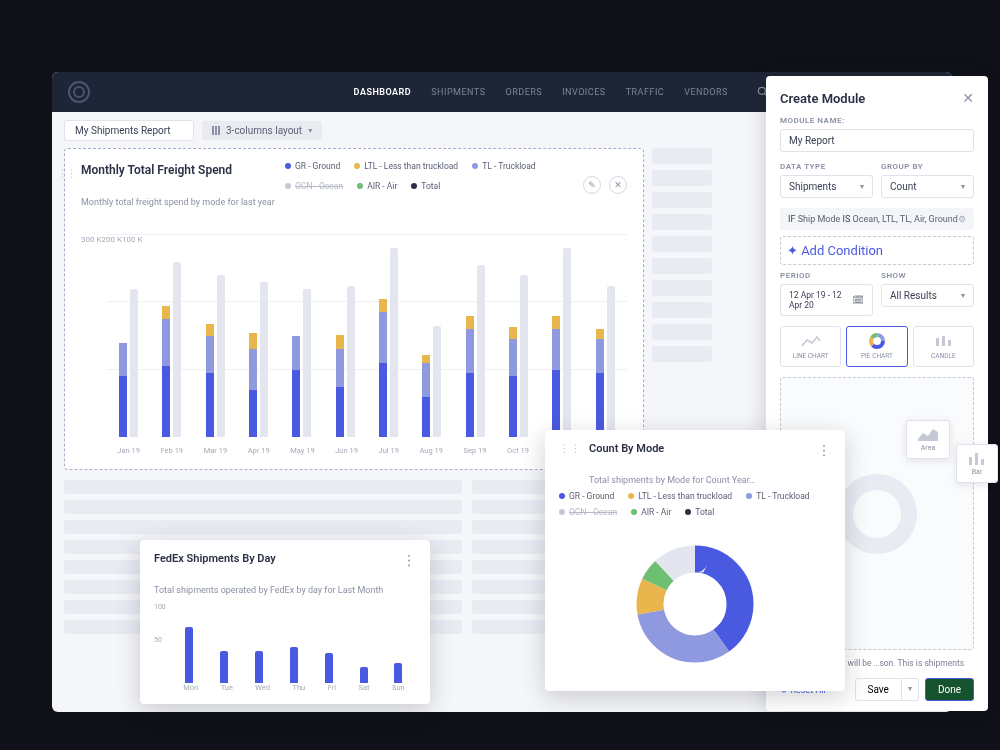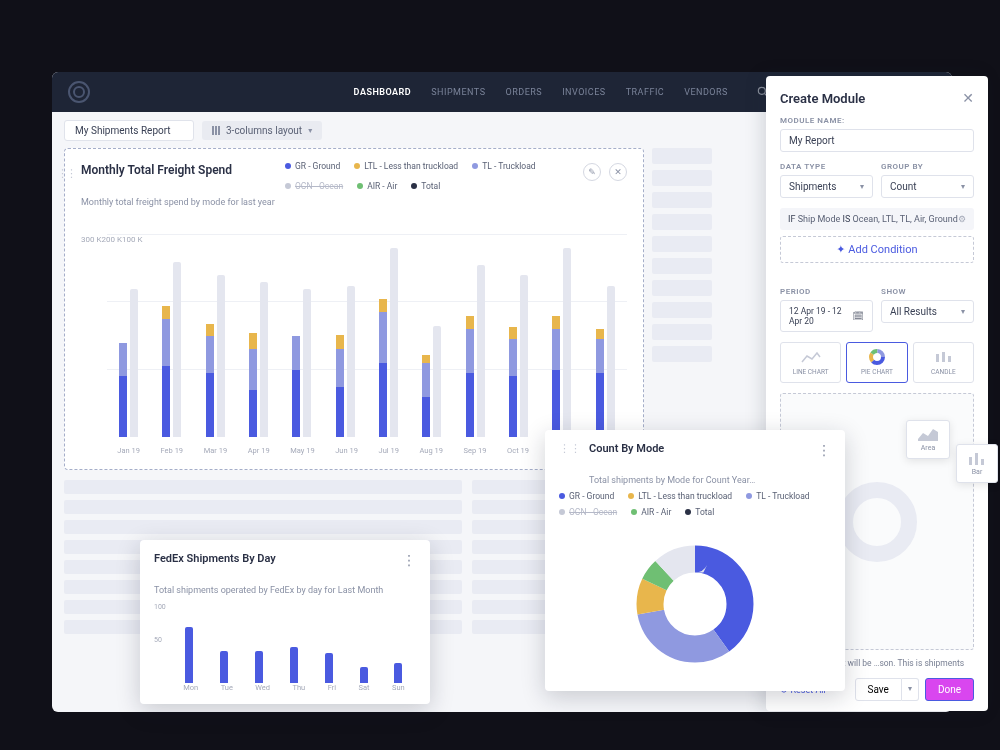--- a/index.html
+++ b/index.html
@@ -16,21 +16,21 @@
 .greeting{color:#cfd3dd;font-size:10px;margin-left:12px}
 .chev{color:#7a8399;font-size:9px;margin-left:6px}
 .toolbar{height:36px;display:flex;align-items:center;padding:0 12px;gap:8px}
 .report-name{background:#fff;border:1px solid #e0e3eb;border-radius:3px;padding:4px 10px;font-size:10px;color:#3a4155;width:130px}
 .layout-sel{background:#e9ebf1;border-radius:3px;padding:4px 10px;font-size:10px;color:#5a6175;display:flex;align-items:center;gap:6px}
 .cols-icon{display:inline-flex;gap:1px}
 .cols-icon span{width:2px;height:9px;background:#8a91a5}
 .canvas{position:relative;padding:0 12px}
 .chart-card{background:#fff;border:1px dashed #a5aec9;border-radius:4px;padding:14px 16px;width:580px;position:relative}
 .drag-handle{position:absolute;left:-8px;top:18px;color:#c5c9d6;font-size:11px;letter-spacing:-2px}
-.card-head{display:flex;justify-content:space-between;align-items:flex-start}
+.card-head{display:flex;justify-content:space-between;align-items:center}
 .card-title{font-size:12px;font-weight:600;color:#2a3045}
 .card-sub{font-size:9px;color:#8a91a5;margin-top:20px}
 .card-acts{display:flex;gap:8px}
 .act-icon{width:18px;height:18px;border:1px solid #d5d8e2;border-radius:50%;display:flex;align-items:center;justify-content:center;font-size:9px;color:#8a91a5}
 .legend{display:flex;flex-wrap:wrap;gap:10px 14px;font-size:8.5px;color:#5a6175;position:absolute;left:220px;top:12px;width:320px}
 .lg-item{display:flex;align-items:center;gap:4px}
 .lg-dot{width:6px;height:6px;border-radius:50%}
 .strike{text-decoration:line-through;color:#b5b9c8}
 .bar-area{height:220px;position:relative;margin-top:28px;margin-left:26px}
 .y-axis{position:absolute;left:-26px;top:0;bottom:18px;display:flex;flex-direction:row;justify-content:space-between;font-size:8px;color:#a5aab9}
@@ -51,36 +51,36 @@
 .panel-head{display:flex;justify-content:space-between;align-items:center;margin-bottom:10px}
 .panel-title{font-size:13px;font-weight:600;color:#2a3045}
 .close-x{font-size:14px;color:#8a91a5;cursor:pointer}
 .fld-label{font-size:8px;letter-spacing:0.5px;color:#8a91a5;font-weight:600;margin-bottom:4px;text-transform:uppercase}
 .fld-input{width:100%;border:1px solid #dfe2eb;border-radius:3px;padding:5px 8px;font-size:10px;color:#3a4155;margin-bottom:10px}
 .row2{display:flex;gap:8px}
 .row2>div{flex:1}
 .sel{border:1px solid #dfe2eb;border-radius:3px;padding:5px 8px;font-size:10px;color:#3a4155;display:flex;justify-content:space-between;align-items:center;margin-bottom:10px}
 .cond{background:#f4f5f9;border-radius:3px;padding:6px 8px;font-size:9px;color:#5a6175;margin-bottom:6px;display:flex;justify-content:space-between;align-items:center}
 .cond .if{font-weight:400;color:#3a4155}
-.add-cond{border:1px dashed #c5c9d6;border-radius:3px;padding:6px;text-align:center;font-size:11px;color:#4a5ae0;margin-bottom:24px;cursor:pointer}
+.add-cond{border:1px dashed #c5c9d6;border-radius:3px;padding:6px;font-size:13px;color:#4a5ae0;margin-bottom:6px;cursor:pointer}
 .chart-types{display:flex;gap:5px;margin-bottom:10px;position:relative}
 .ct{flex:1;border:1px solid #dfe2eb;border-radius:3px;padding:6px 2px;display:flex;flex-direction:column;align-items:center;gap:3px;font-size:6.5px;color:#8a91a5;text-transform:uppercase;cursor:pointer}
 .ct.sel-ct{border-color:#4a5ae0}
 .ct-icon{width:20px;height:16px;display:flex;align-items:center;justify-content:center}
 .ct-float{position:absolute;background:#fff;border:1px solid #dfe2eb;border-radius:3px;padding:6px;font-size:7px;color:#8a91a5;display:flex;flex-direction:column;align-items:center;gap:3px;box-shadow:0 2px 8px rgba(0,0,0,0.1)}
 .preview{flex:1;border:1px dashed #c5c9d6;border-radius:3px;background:#fafbfc;display:flex;align-items:center;justify-content:center;margin-bottom:8px;min-height:150px}
 .donut-ph{width:80px;height:80px;border-radius:50%;border:16px solid #e9ebf3}
 .desc{font-size:8.5px;color:#7a8194;line-height:1.4;margin-bottom:8px}
 .panel-foot{display:flex;align-items:center;gap:6px}
 .reset{font-size:9px;color:#4a5ae0;cursor:pointer;display:flex;align-items:center;gap:3px}
 .btn{border:1px solid #dfe2eb;background:#fff;padding:5px 12px;font-size:10px;border-radius:3px;cursor:pointer}
 .btn-split{display:flex}
 .btn-split .btn{border-radius:3px 0 0 3px}
 .btn-split .drop{border:1px solid #dfe2eb;border-left:0;border-radius:0 3px 3px 0;padding:5px 6px;font-size:8px;color:#8a91a5}
-.btn-primary{background:#d946ef;color:#fff;border-color:#4a5ae0}
+.btn-primary{background:#14532d;color:#fff;border-color:#4a5ae0}
 
 
 .float-card{position:absolute;background:#fff;border-radius:4px;box-shadow:0 6px 24px rgba(20,25,45,0.2);padding:12px 14px}
 .fedex{left:140px;top:540px;width:290px}
 .count-mode{left:545px;top:430px;width:300px}
 .mini-bars{height:80px;display:flex;align-items:flex-end;justify-content:space-around;margin-top:8px;margin-left:18px;position:relative}
 .mini-y{position:absolute;left:-18px;top:0;bottom:14px;display:flex;flex-direction:column;justify-content:space-between;font-size:7px;color:#a5aab9}
 .mini-bar{width:8px;background:#4a5ae0;border-radius:2px 2px 0 0}
 .mini-x{display:flex;justify-content:space-around;font-size:7.5px;color:#a5aab9;margin-left:18px}
 .more-dots{color:#8a91a5;font-size:14px;cursor:pointer}

